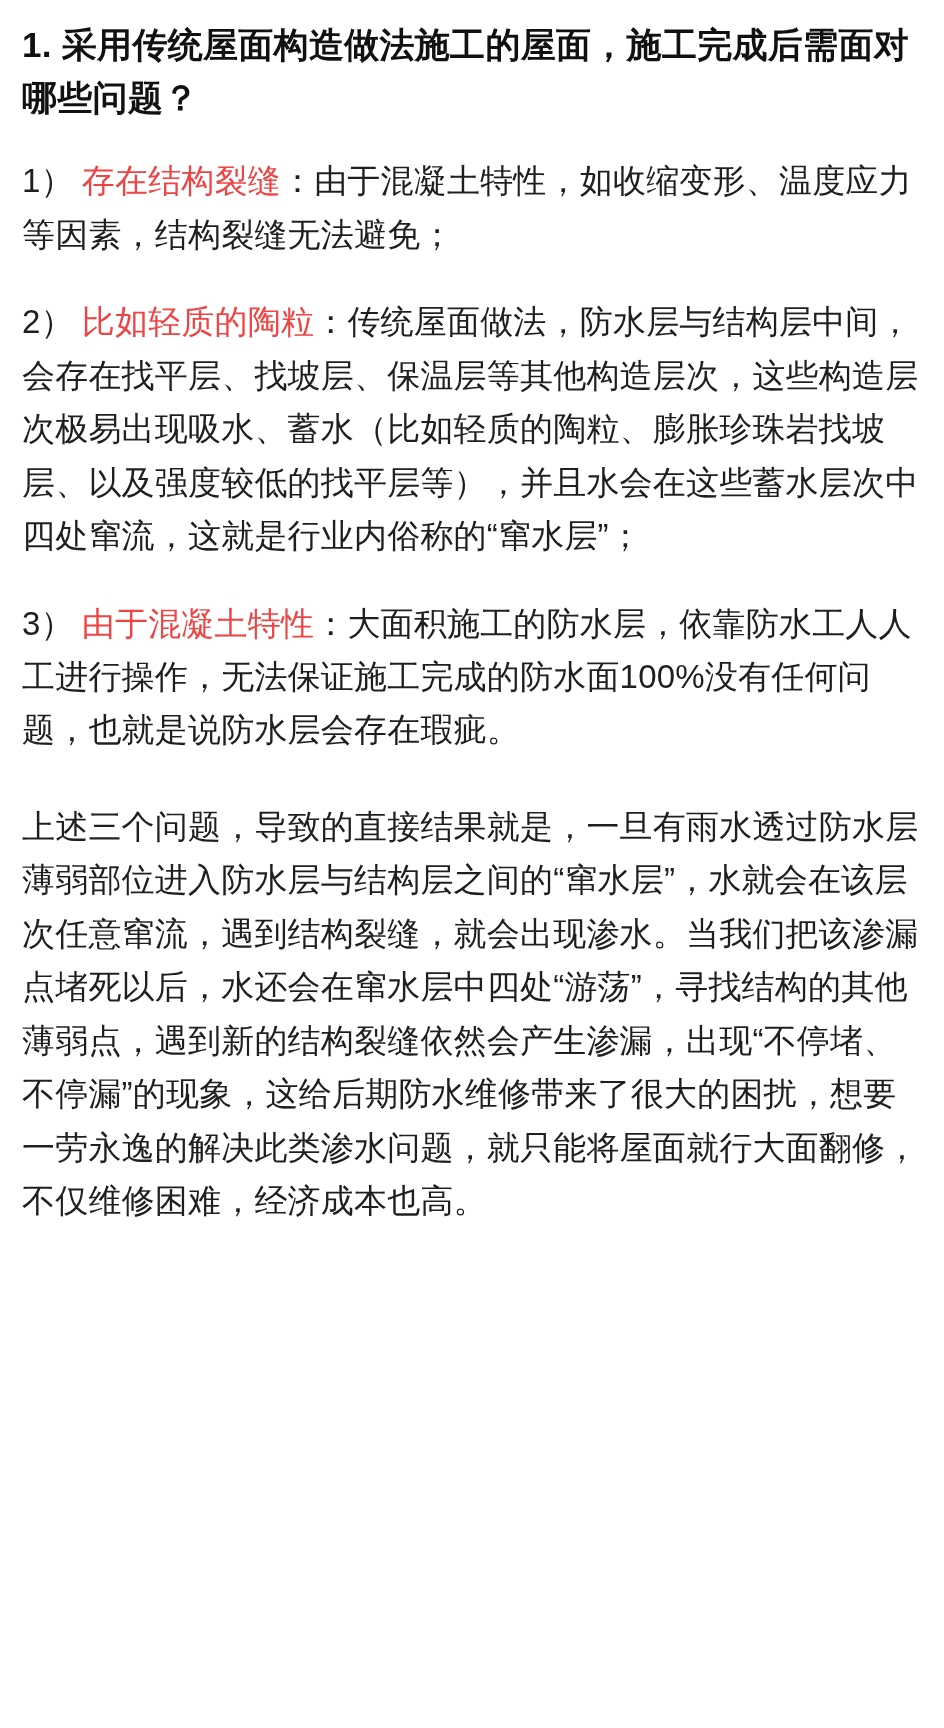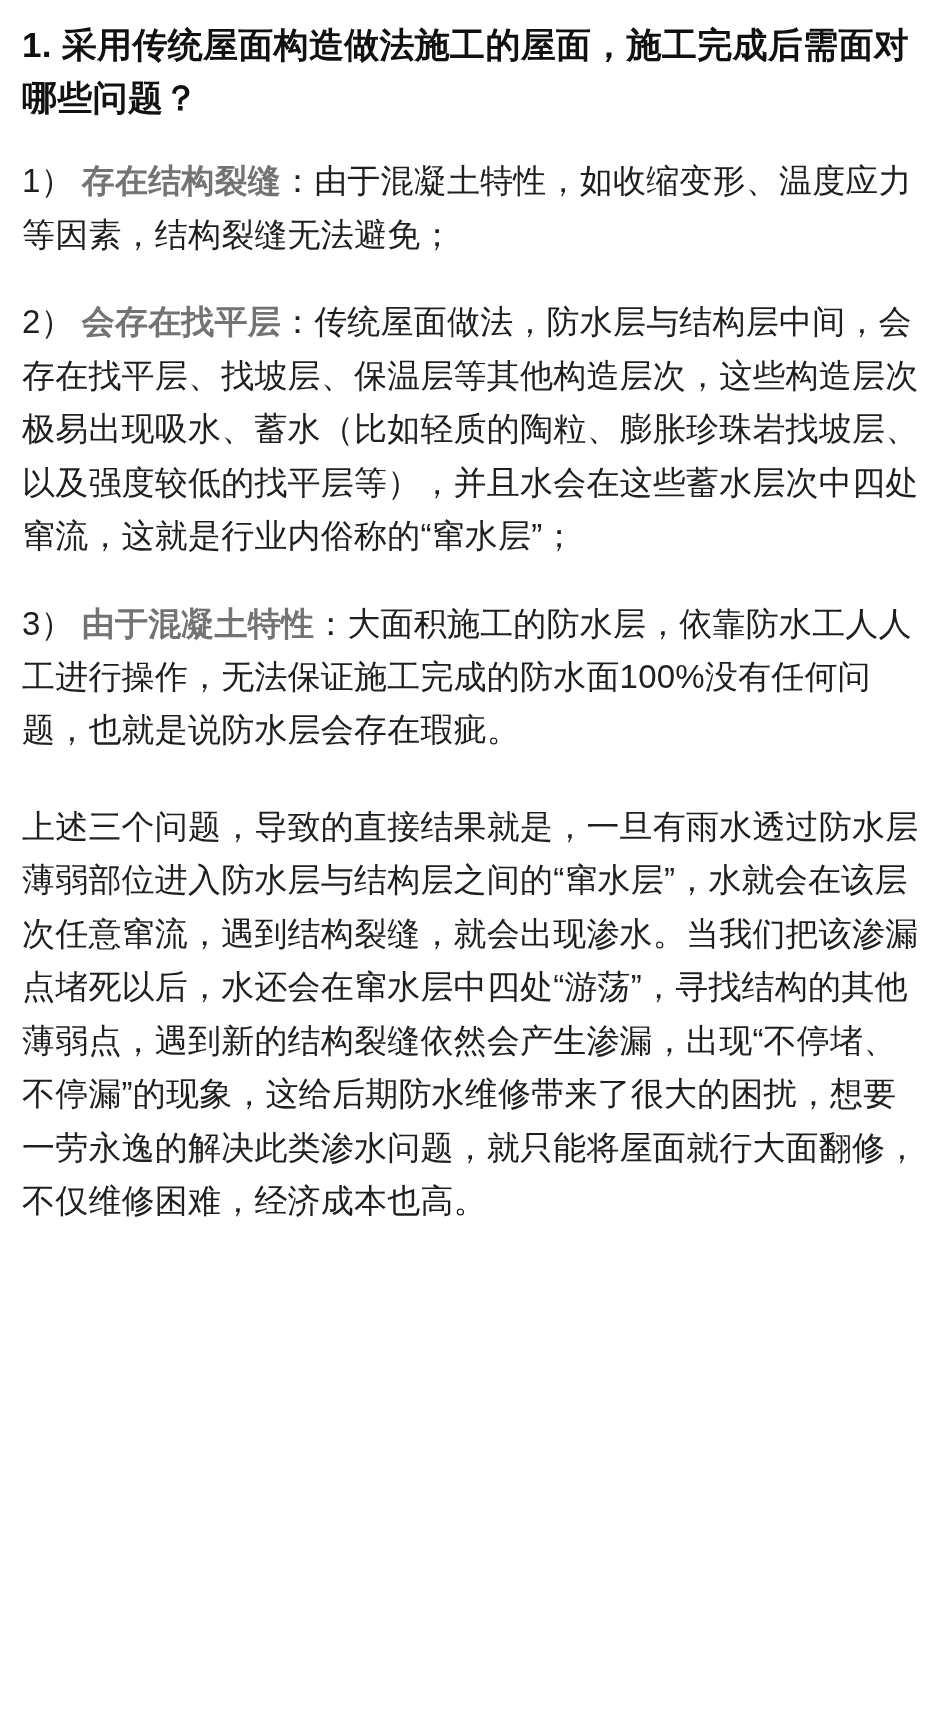--- a/index.html
+++ b/index.html
@@ -34,22 +34,22 @@
     font-size: 33px;
     line-height: 1.62;
     margin: 0 0 34px 0;
     color: #1f1f1f;
     letter-spacing: 0.2px;
   }
   .para .marker {
     margin-right: 8px;
   }
   .para .lead {
-    font-weight: bold;
-    color: #737373;
+    font-weight: normal;
+    color: #ef4444;
   }
   .para.body-block {
     margin-bottom: 0;
     margin-top: 43px;
   }
   .para:last-child {
     margin-bottom: 0;
   }
 </style>
 </head>
@@ -59,21 +59,21 @@
 
   <h1 class="heading">
     <span class="num">1.</span><span>采用传统屋面构造做法施工的屋面，施工完成后需面对哪些问题？</span>
   </h1>
 
   <p class="para">
     <span class="marker">1）</span><span class="lead">存在结构裂缝</span><span>：</span><span>由于混凝土特性，如收缩变形、温度应力等因素，结构裂缝无法避免；</span>
   </p>
 
   <p class="para">
-    <span class="marker">2）</span><span class="lead">会存在找平层</span><span>：</span><span>传统屋面做法，防水层与结构层中间，会存在找平层、找坡层、保温层等其他构造层次，这些构造层次极易出现吸水、蓄水（比如轻质的陶粒、膨胀珍珠岩找坡层、以及强度较低的找平层等），并且水会在这些蓄水层次中四处窜流，这就是行业内俗称的“窜水层”；</span>
+    <span class="marker">2）</span><span class="lead">比如轻质的陶粒</span><span>：</span><span>传统屋面做法，防水层与结构层中间，会存在找平层、找坡层、保温层等其他构造层次，这些构造层次极易出现吸水、蓄水（比如轻质的陶粒、膨胀珍珠岩找坡层、以及强度较低的找平层等），并且水会在这些蓄水层次中四处窜流，这就是行业内俗称的“窜水层”；</span>
   </p>
 
   <p class="para">
     <span class="marker">3）</span><span class="lead">由于混凝土特性</span><span>：</span><span>大面积施工的防水层，依靠防水工人人工进行操作，无法保证施工完成的防水面100%没有任何问题，也就是说防水层会存在瑕疵。</span>
   </p>
 
   <p class="para body-block">上述三个问题，导致的直接结果就是，一旦有雨水透过防水层薄弱部位进入防水层与结构层之间的“窜水层”，水就会在该层次任意窜流，遇到结构裂缝，就会出现渗水。当我们把该渗漏点堵死以后，水还会在窜水层中四处“游荡”，寻找结构的其他薄弱点，遇到新的结构裂缝依然会产生渗漏，出现“不停堵、不停漏”的现象，这给后期防水维修带来了很大的困扰，想要一劳永逸的解决此类渗水问题，就只能将屋面就行大面翻修，不仅维修困难，经济成本也高。</p>
 
 </div>
 

